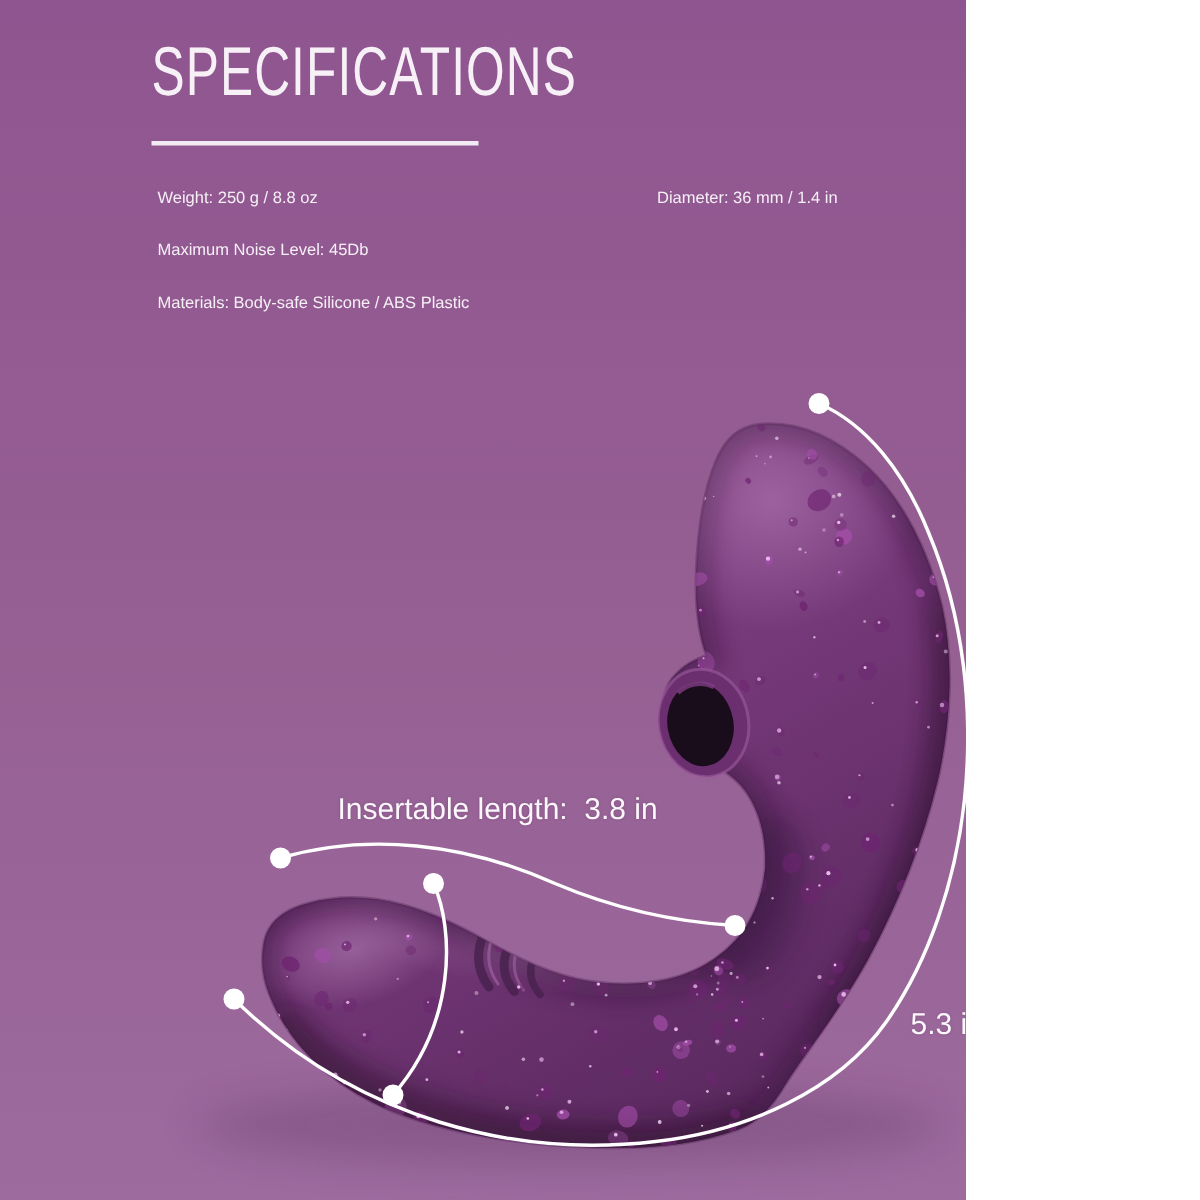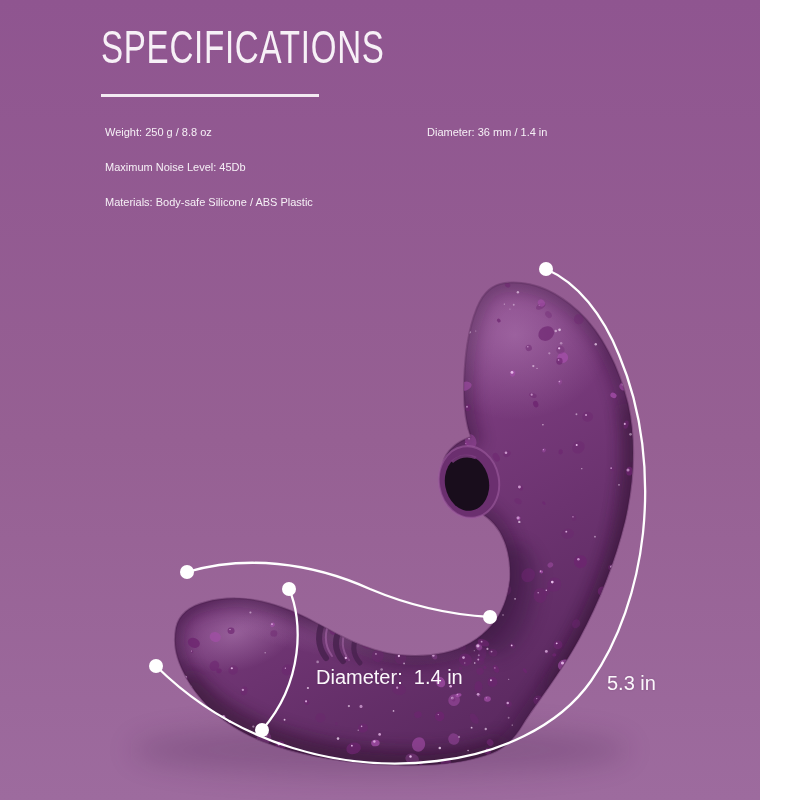--- a/index.html
+++ b/index.html
@@ -1,34 +1,34 @@
 <!DOCTYPE html>
 <html><head>
 <meta charset="utf-8">
 <style>
   html,body{margin:0;padding:0;}
   .stage{
-    position:relative;width:760px;height:800px;overflow:hidden;
+    position:relative;width:644px;height:800px;overflow:hidden;
     background:linear-gradient(180deg,#8f5590 0%,#966093 55%,#9d6b9e 100%);
     font-family:"Liberation Sans",sans-serif;
   }
   .page-title{
     position:absolute;left:101px;top:20px;
     color:#f7f1f7;font-size:46px;font-weight:400;letter-spacing:1px;
     transform:scaleX(0.72);transform-origin:left top;white-space:pre;
   }
   .title-underline{
     position:absolute;left:101px;top:94px;width:218px;height:3px;
     background:#f3ebf3;
   }
   .spec-col{
     position:absolute;top:115px;color:#f6f0f6;font-size:11px;
   }
   .spec-col.left{left:105px;}
-  .spec-col.right{left:427px;}
+  .spec-col.right{left:438px;}
   .spec-row{height:34.8px;line-height:34.8px;white-space:pre;}
   .product-svg{position:absolute;left:0;top:0;z-index:1;}
   .measure-label{
     position:absolute;z-index:2;color:#fbf7fb;font-size:20px;white-space:pre;
     text-shadow:0 0 2px rgba(80,30,85,0.25);
   }
   .measure-label.insertable{left:225px;top:529px;}
   .measure-label.diameter{left:316px;top:666px;}
   .measure-label.total{left:607px;top:672px;}
 </style>
@@ -486,15 +486,15 @@
     <g fill="#ffffff">
       <circle cx="187" cy="572" r="7"></circle>
       <circle cx="490" cy="617" r="7"></circle>
       <circle cx="289" cy="589" r="7"></circle>
       <circle cx="262" cy="730" r="7"></circle>
       <circle cx="546" cy="269" r="7"></circle>
       <circle cx="156" cy="666" r="7"></circle>
     </g>
   </svg>
 
-  <div class="measure-label diameter">Diameter:  1.4 in</div>
+  <div class="measure-label insertable">Insertable length:  3.8 in</div>
   <div class="measure-label total">5.3 in</div>
 </div>
 
 </body></html>

